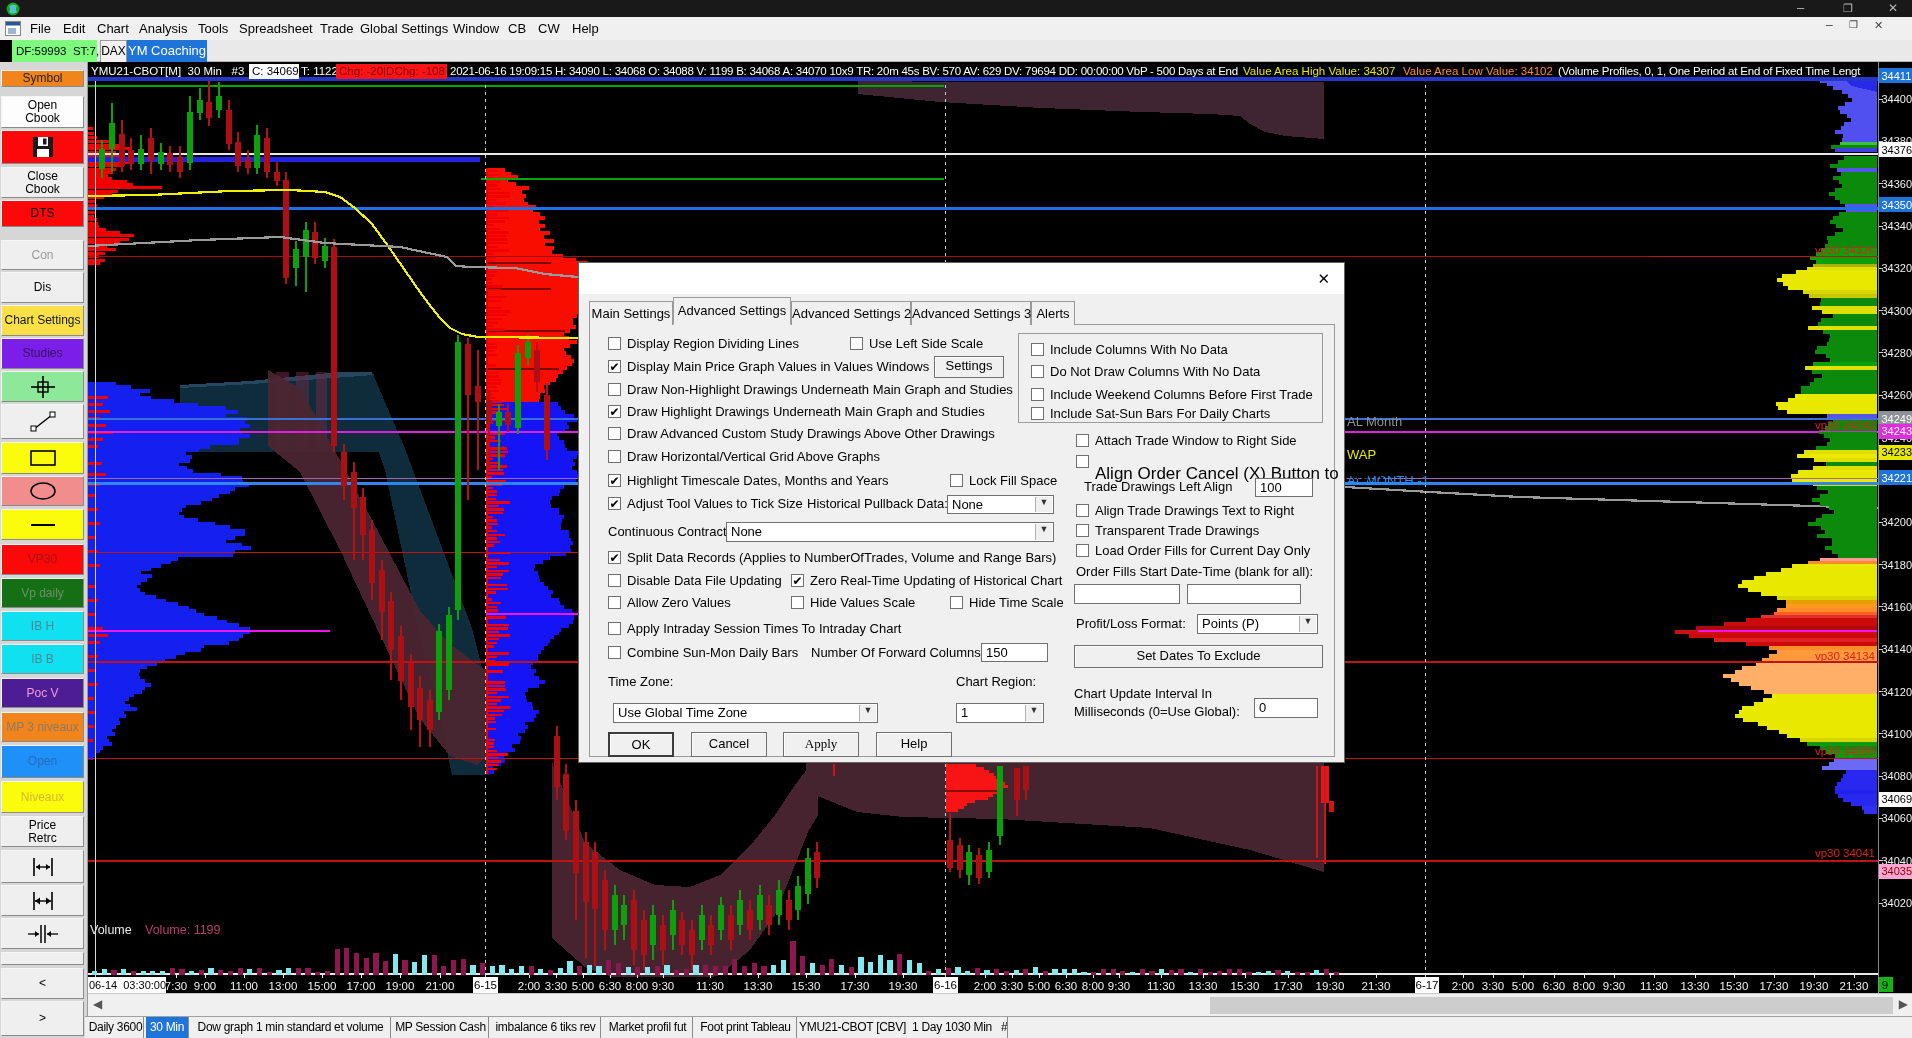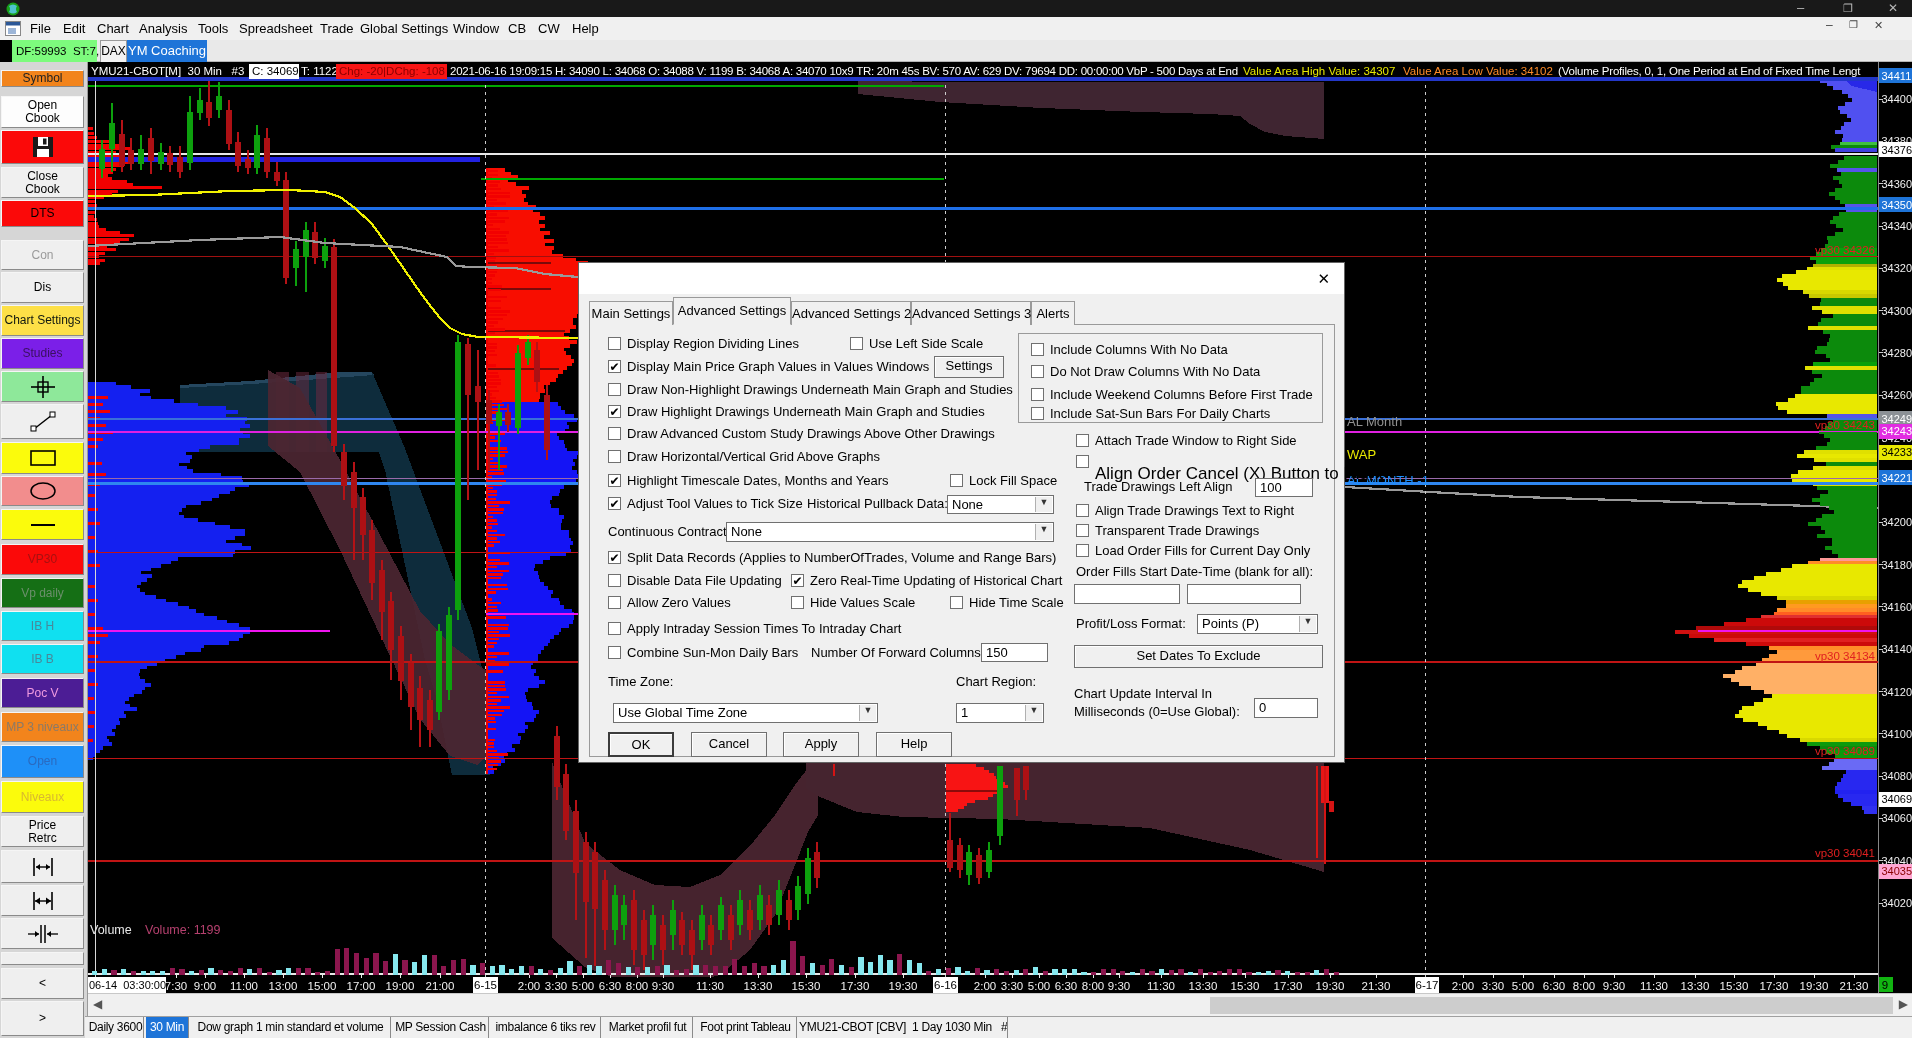--- a/index.html
+++ b/index.html
@@ -1477,21 +1477,21 @@
         <span class="tx">Use Global Time Zone</span>
         <span class="ar">▼</span>
       </div>
 <div class="lb" style="left:377px;top:411px;font-size:13px">Chart Region:</div>
 <div class="dd" style="left:377px;top:440px;width:88px;height:20px">
         <span class="tx">1</span>
         <span class="ar">▼</span>
       </div>
 <div class="btn" style="left:29px;top:469px;width:66px;height:25px;line-height:21px;border:2px solid #3c3c3c;">OK</div>
 <div class="btn" style="left:112px;top:469px;width:76px;height:25px;line-height:21px;">Cancel</div>
-<div class="btn" style="left:204px;top:469px;width:76px;height:25px;line-height:21px;">Apply</div>
+<div class="btn" style="left:204px;top:469px;width:76px;height:25px;line-height:21px;font-family:Liberation Serif, serif;">Apply</div>
 <div class="btn" style="left:297px;top:469px;width:76px;height:25px;line-height:21px;">Help</div>
 <div class="gbox" style="left:439px;top:70px;width:305px;height:90px"></div>
 <div class="cb" style="left:452px;top:80px"></div>
 <div class="lb" style="left:471px;top:79px;font-size:13px">Include Columns With No Data</div>
 <div class="cb" style="left:452px;top:102px"></div>
 <div class="lb" style="left:471px;top:101px;font-size:13px">Do Not Draw Columns With No Data</div>
 <div class="cb" style="left:452px;top:125px"></div>
 <div class="lb" style="left:471px;top:124px;font-size:13px">Include Weekend Columns Before First Trade</div>
 <div class="cb" style="left:452px;top:144px"></div>
 <div class="lb" style="left:471px;top:143px;font-size:13px">Include Sat-Sun Bars For Daily Charts</div>

